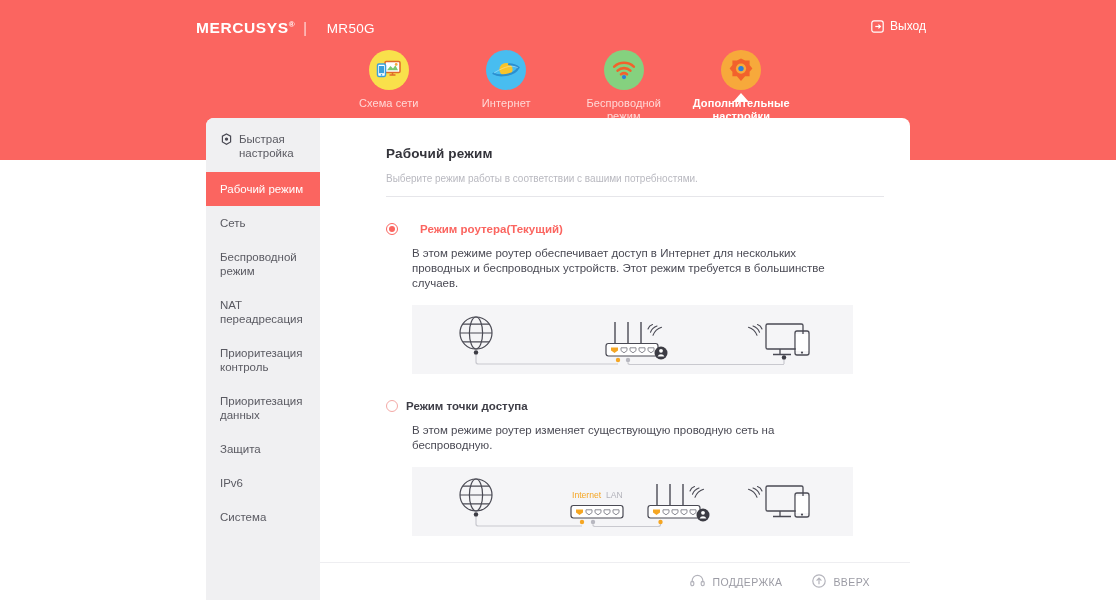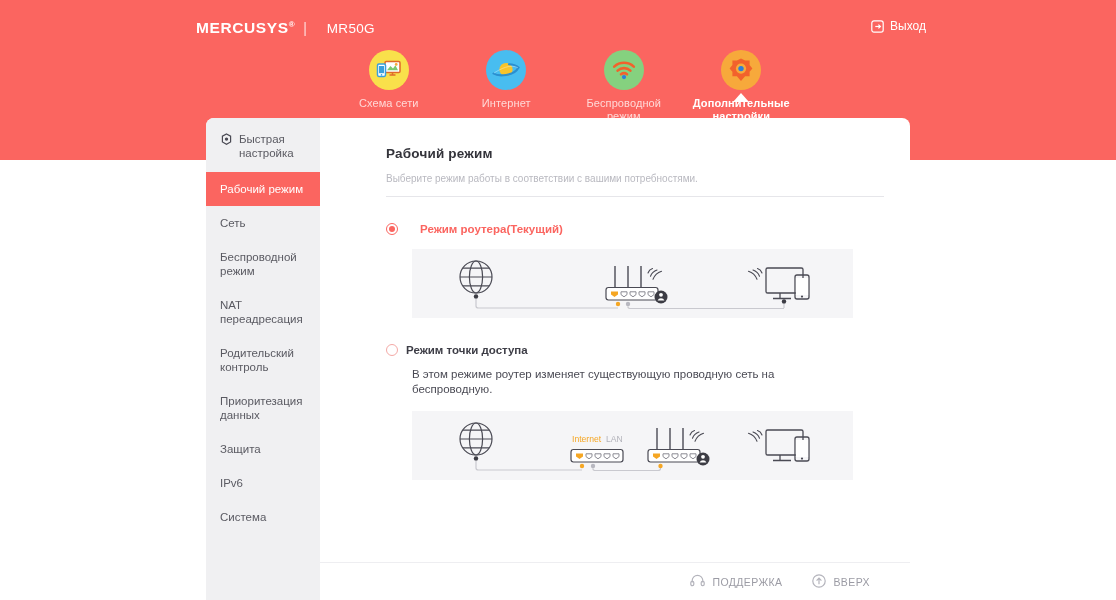--- a/index.html
+++ b/index.html
@@ -257,21 +257,21 @@
 
     <div class="side-item">
       <span>Беспроводной режим</span>
     </div>
 
     <div class="side-item">
       <span>NAT переадресация</span>
     </div>
 
     <div class="side-item">
-      <span>Родительский контроль</span>
+      <span>Приоритезация контроль</span>
     </div>
 
     <div class="side-item">
       <span>Приоритезация данных</span>
     </div>
 
     <div class="side-item">
       <span>Защита</span>
     </div>
 
@@ -287,20 +287,21 @@
   <div id="content">
 
     <div id="sec-title">Рабочий режим</div>
     <div id="sec-sub">Выберите режим работы в соответствии с вашими потребностями.</div>
 
     <div class="mode-block">
       <div class="mode-head">
         <span class="radio sel"></span>
         <span class="mode-label sel">Режим роутера(Текущий)</span>
       </div>
+      <div class="mode-desc">В этом режиме роутер обеспечивает доступ в Интернет для нескольких проводных и беспроводных устройств. Этот режим требуется в большинстве случаев.</div>
 
       <div class="diagram">
         <svg width="441" height="69" viewBox="0 0 441 69">
           <g fill="none" stroke="#4a4a54" stroke-width="1.2">
 
             <circle cx="64" cy="28" r="16"></circle>
             <ellipse cx="64" cy="28" rx="6.6" ry="16"></ellipse>
             <path d="M48 28 H80 M51 19.2 H77 M51 36.8 H77"></path>
           </g>
 

